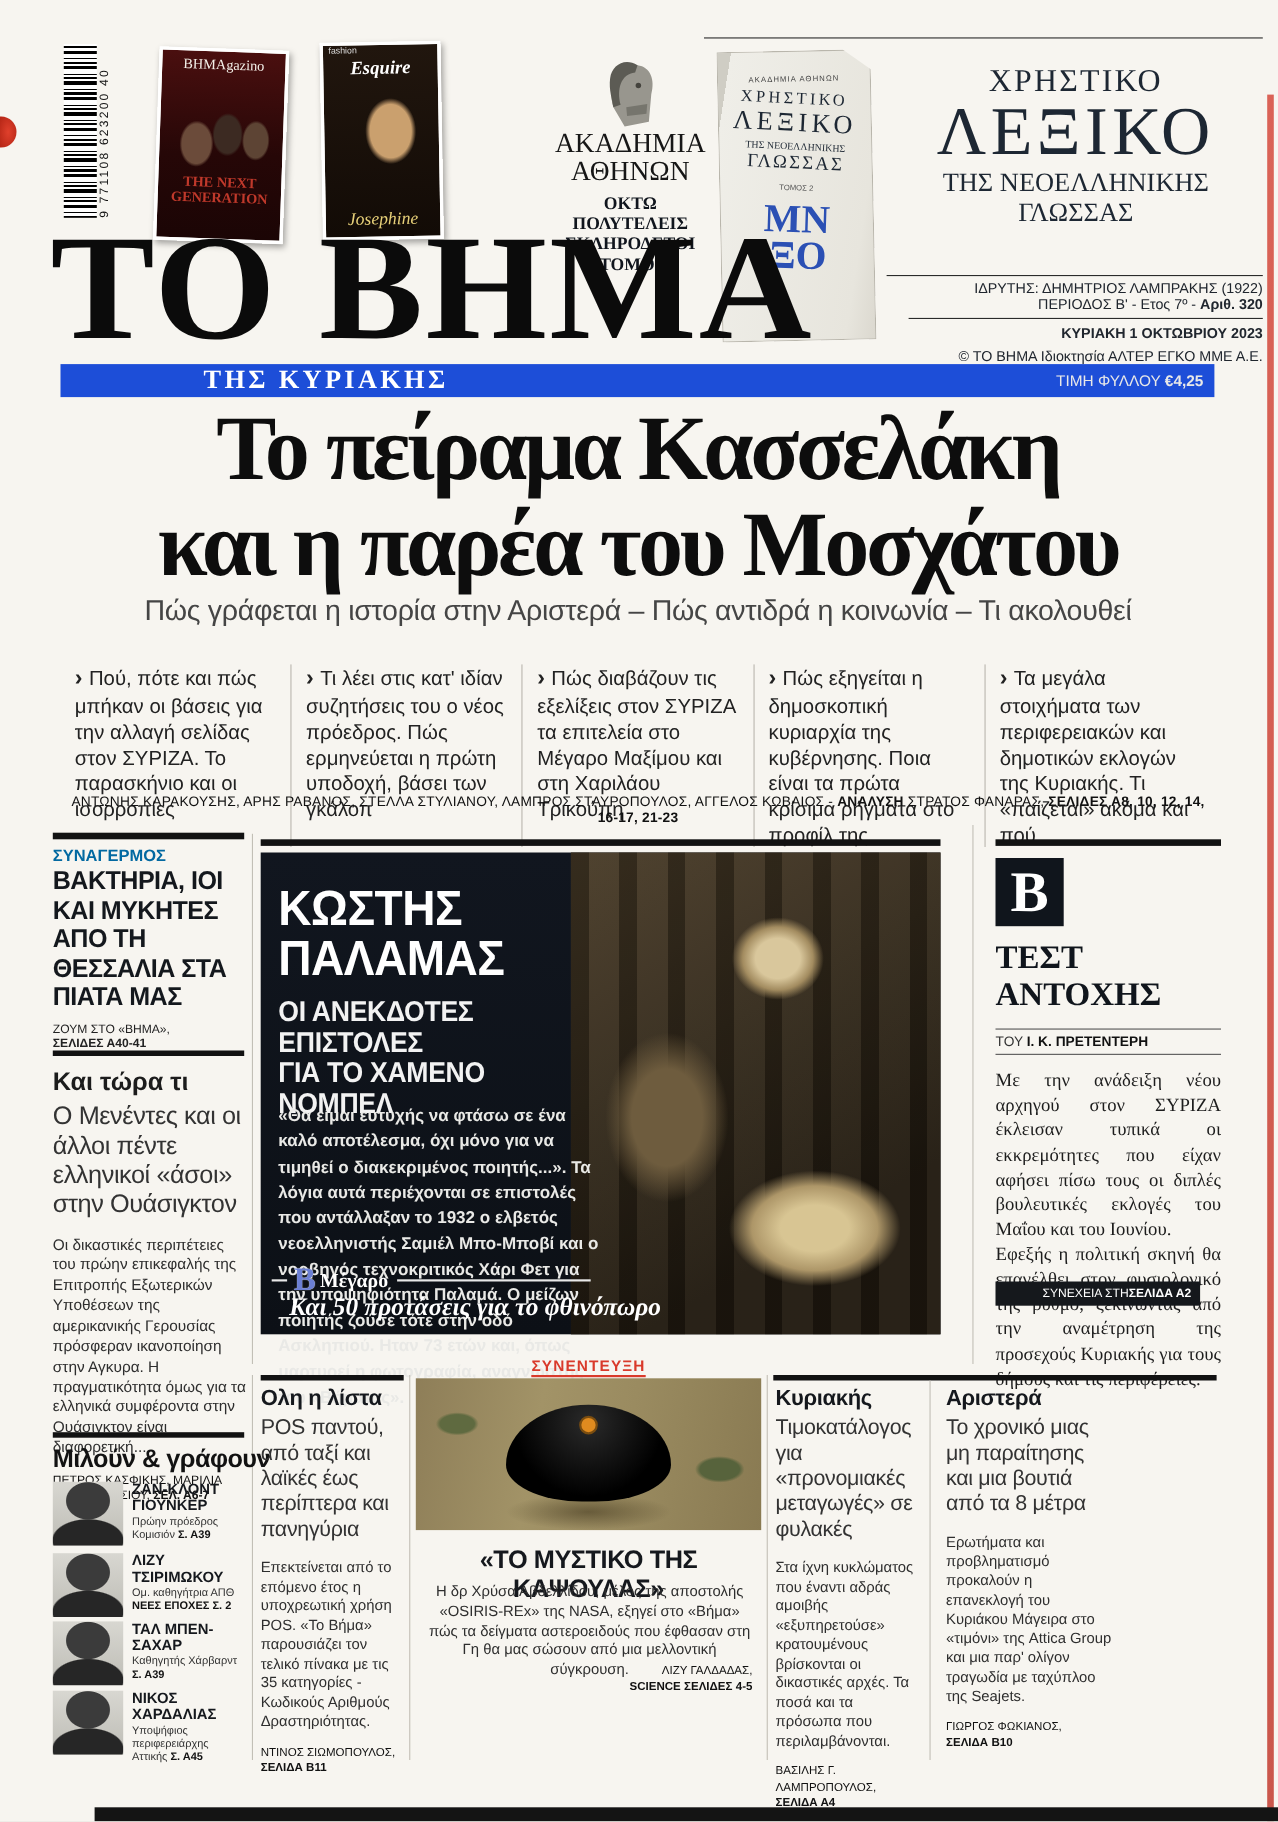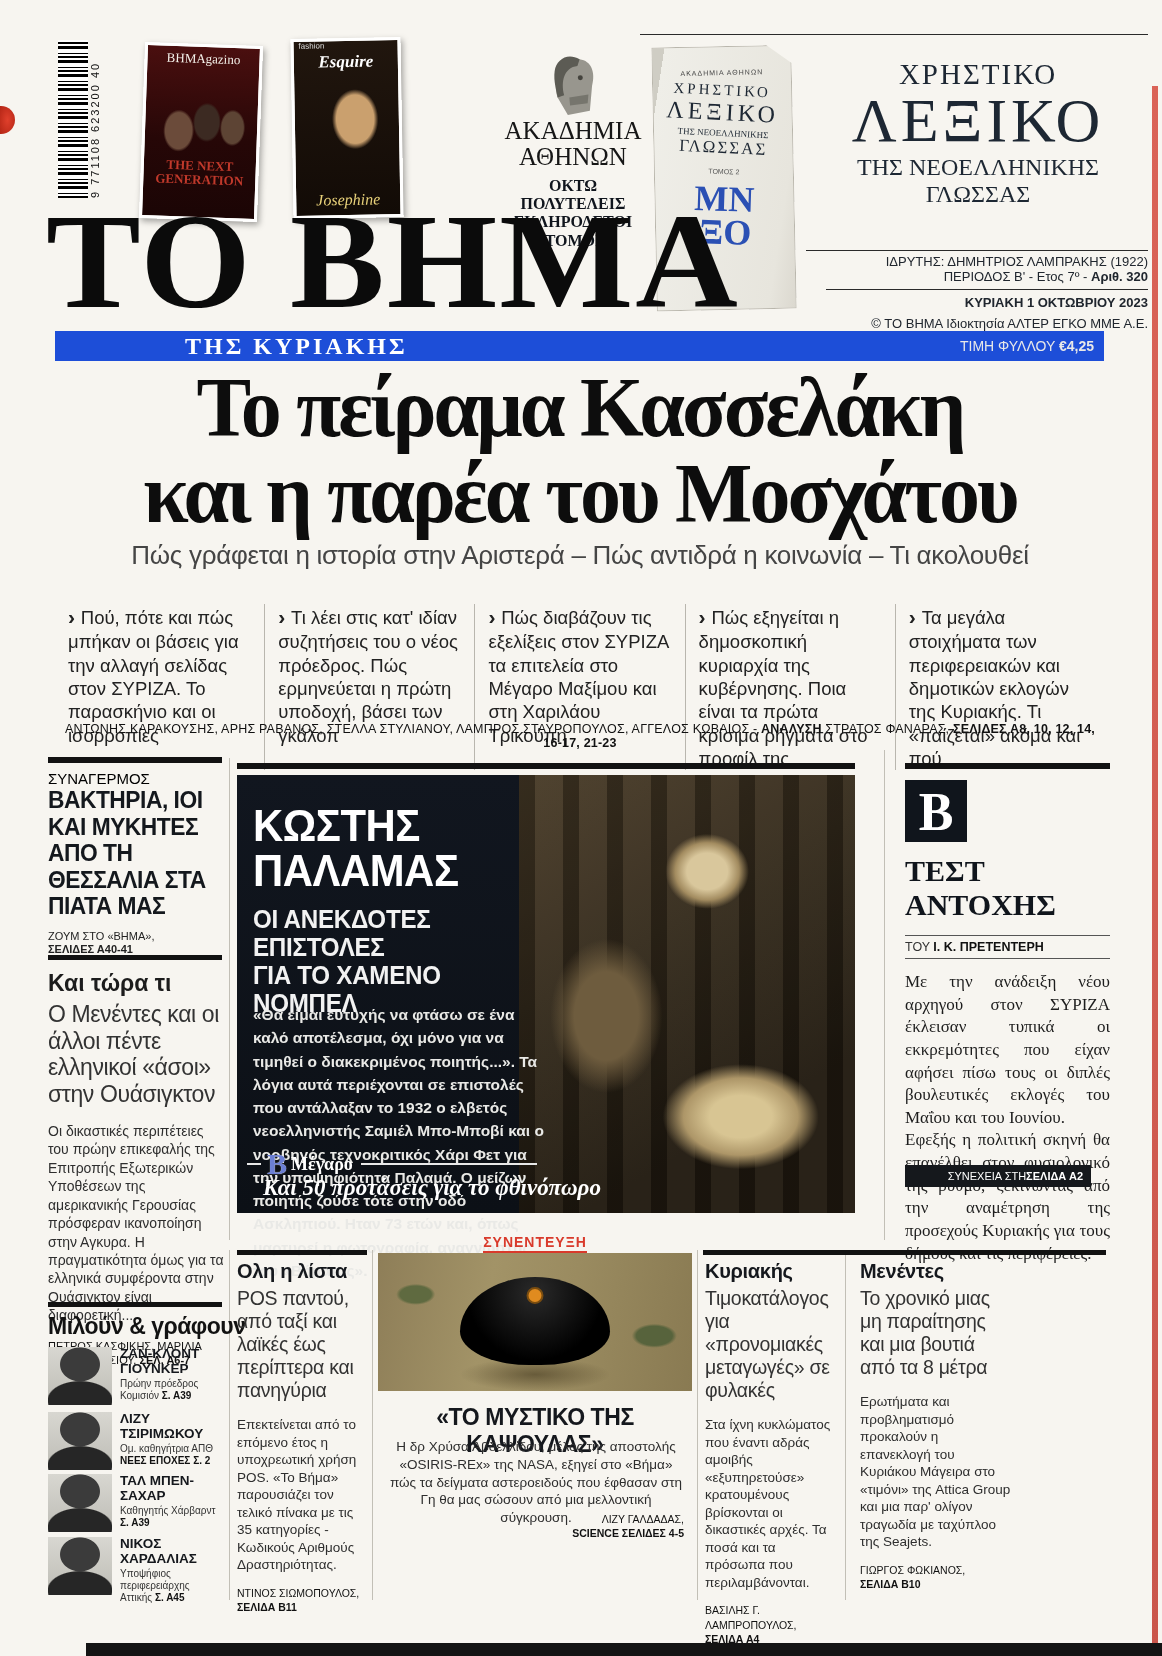--- a/index.html
+++ b/index.html
@@ -53,21 +53,21 @@
   .headline{left:55px;top:366px;width:1050px;text-align:center;font-family:"Liberation Serif",serif;
             font-weight:bold;font-size:82px;line-height:1.04;letter-spacing:-3px;color:#0d0d0d;transform:scaleY(1.02);}
   .subhead{left:75px;top:540px;width:1010px;text-align:center;font-size:26px;color:#454545;letter-spacing:-.3px;}
   .bullets{left:55px;top:604px;width:1050px;display:flex;}
   .bullet{flex:1;padding:0 13px;font-size:18.5px;line-height:1.26;color:#222;}
   .bullet+.bullet{border-left:1px solid #b9b6ae;}
   .bullet .chev{font-weight:bold;font-size:21px;}
   .byline-strip{left:60px;top:722px;width:1040px;text-align:center;font-size:12.5px;color:#111;letter-spacing:.2px;}
   
   .leftcol{left:48px;width:176px;}
-  .kicker{font-weight:normal;font-size:15px;color:#000000;}
+  .kicker{font-weight:bold;font-size:15px;color:#0369a1;}
   .alert-title{font-weight:bold;font-size:23.5px;line-height:1.13;letter-spacing:-.5px;color:#14181d;transform:scaleX(.97);transform-origin:left;}
   .smallref{font-size:11px;color:#222;line-height:1.25;}
   .slab-kicker{font-weight:bold;font-size:23px;color:#1c1c1c;}
   .light-title{font-size:23px;line-height:1.16;color:#333;letter-spacing:-.4px;}
   .brief-body{font-size:14px;line-height:1.32;color:#2e2e2e;}
   .authorline{font-size:11px;color:#111;line-height:1.3;}
   
   .panel{left:237px;top:775px;width:618px;height:438px;background:linear-gradient(#11161f,#0c1016);}
   .panel-photo{position:absolute;right:0;top:0;width:336px;height:438px;
     background:
@@ -350,21 +350,21 @@
     <div class="bot-kicker">Κυριακής</div>
     <div class="bot-title" style="margin-top:4px;">Τιμοκατάλογος για «προνομιακές μεταγωγές» σε φυλακές</div>
     <div class="bot-body" style="margin-top:14px;">Στα ίχνη κυκλώματος που έναντι αδράς αμοιβής «εξυπηρετούσε» κρατουμένους βρίσκονται οι δικαστικές αρχές. Τα ποσά και τα πρόσωπα που περιλαμβάνονται.</div>
     <div class="bot-author" style="margin-top:12px;">
       <span>ΒΑΣΙΛΗΣ Γ. ΛΑΜΠΡΟΠΟΥΛΟΣ,</span><br>
       <span class="b">ΣΕΛΙΔΑ Α4</span>
     </div>
   </div>
 
   <div class="abs" style="left:860px;top:1260px;width:152px;">
-    <div class="bot-kicker">Μενέντες</div>
+    <div class="bot-kicker">Αριστερά</div>
     <div class="bot-title" style="margin-top:4px;">Το χρονικό μιας μη παραίτησης και μια βουτιά από τα 8 μέτρα</div>
     <div class="bot-body" style="margin-top:14px;">Ερωτήματα και προβληματισμό προκαλούν η επανεκλογή του Κυριάκου Μάγειρα στο «τιμόνι» της Attica Group και μια παρ' ολίγον τραγωδία με ταχύπλοο της Seajets.</div>
     <div class="bot-author" style="margin-top:12px;">
       <span>ΓΙΩΡΓΟΣ ΦΩΚΙΑΝΟΣ,</span><br>
       <span class="b">ΣΕΛΙΔΑ Β10</span>
     </div>
   </div>
 
 </div>
 

